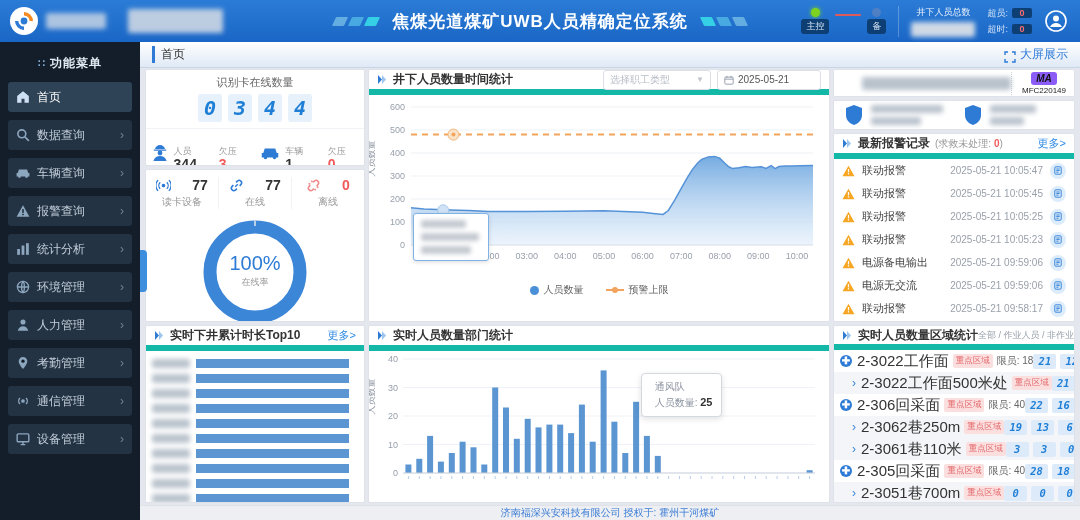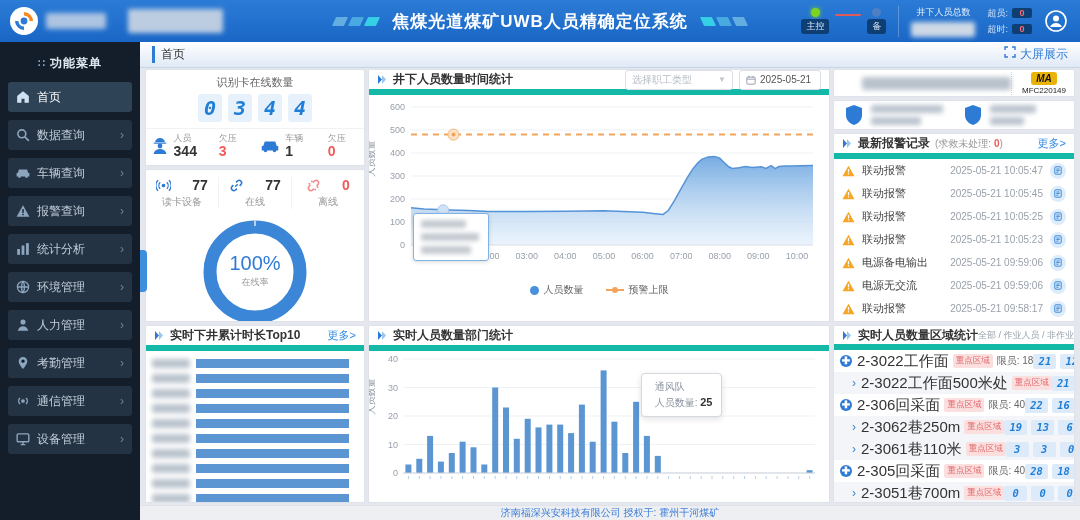--- a/index.html
+++ b/index.html
@@ -48,21 +48,21 @@
   .menu-item.active .ic { color:#cfe2f4; }
   .menu-item .lbl { flex:1; font-size:12px; }
   .menu-item .arrow { color:#6e8296; font-size:12px; }
   .collapse-handle { position:absolute; left:140px; top:250px; width:7px; height:42px; background:#3e8ede; border-radius:0 4px 4px 0; cursor:pointer; z-index:25; }
 
   
   .topbar { position:absolute; top:42px; left:140px; right:0; height:26px;
     background:linear-gradient(180deg,#ffffff,#dfe9f6); border-bottom:1px solid #c8d5e5;
     display:flex; align-items:center; padding:0 12px; z-index:10; }
   .crumb { font-size:12px; color:#333; border-left:3px solid #2e7bd6; padding-left:6px; }
-  .fullscreen { margin-left:auto; color:#2e7bd6; font-size:12px; display:flex; align-items:flex-start; gap:4px; cursor:pointer; }
+  .fullscreen { margin-left:auto; color:#2e7bd6; font-size:12px; display:flex; align-items:flex-end; gap:4px; cursor:pointer; }
   .fullscreen svg { width:12px; height:12px; }
 
   
   .main { position:absolute; top:68px; left:140px; right:0; bottom:15px; }
   .panel { position:absolute; background:#fff; border:1px solid #dfe3e9; border-radius:2px; overflow:hidden; }
   .p-online { left:5px; top:1px; width:220px; height:97px; }
   .p-reader { left:5px; top:101px; width:220px; height:153px; }
   .p-time   { left:228px; top:1px; width:462px; height:253px; }
   .p-company{ left:693px; top:1px; width:242px; height:28px; }
   .p-badges { left:693px; top:32px; width:242px; height:30px; }
@@ -79,21 +79,21 @@
   .sub-note b { color:#f05a5a; }
 
   
   .oc-title { text-align:center; color:#666; font-size:11px; padding-top:5px; }
   .digi { font-family:"DejaVu Sans Mono", monospace; font-weight:bold; font-style:italic; color:#1f7fd6; }
   .digit-row { display:flex; justify-content:center; gap:6px; margin-top:4px; }
   .digit-box { width:24px; height:28px; background:#e7f1fb; border-radius:3px; text-align:center; line-height:28px; font-size:20px; }
   .oc-stats { display:flex; margin-top:6px; border-top:1px solid #f0f2f5; }
   .oc-cell { flex:1; display:flex; align-items:center; justify-content:center; gap:4px; padding:4px 0 2px; }
   .oc-cell .ic { width:20px; height:18px; color:#2e7bd6; display:inline-flex; }
-  .oc-txt { display:flex; flex-direction:column; line-height:1.15; }
+  .oc-txt { display:flex; flex-direction:column; line-height:1.15;margin-top:13px; }
   .oc-lbl { color:#999; font-size:9px; }
   .oc-val { font-size:14px; font-weight:bold; color:#333; }
   .oc-val.red { color:#f05a5a; }
 
   
   .rd-row { display:flex; padding:7px 0 5px; }
   .rd-cell { flex:1; text-align:center; border-right:1px solid #f0f2f5; }
   .rd-cell:last-child { border-right:none; }
   .rd-top { display:flex; align-items:center; justify-content:center; gap:21px; font-size:14px; font-weight:bold; color:#333; }
   .rd-top .ic { width:15px; height:15px; display:inline-flex; color:#2e7bd6; }
@@ -103,40 +103,40 @@
   .donut-wrap { position:relative; width:116px; height:108px; margin:2px auto 0; }
   .donut-center { position:absolute; inset:0; display:flex; flex-direction:column; align-items:center; justify-content:center; }
   .donut-pct { color:#2e7bd6; font-size:20px; }
   .donut-lbl { color:#999; font-size:9px; margin-top:1px; }
 
   
   .tc-controls { margin-left:auto; display:flex; gap:6px; }
   .tc-select { width:108px; height:20px; border:1px solid #dcdfe6; border-radius:3px; color:#b6bcc6; font-size:10px;
     display:flex; align-items:center; padding:0 6px; cursor:pointer; }
   .tc-select .chevron { margin-left:auto; color:#c0c4cc; font-size:8px; }
-  .tc-date { width:82px; height:20px; border:1px solid #dcdfe6; border-radius:3px; color:#555; font-size:10px;
+  .tc-date { width:104px; height:20px; border:1px solid #dcdfe6; border-radius:3px; color:#555; font-size:10px;
     display:flex; align-items:center; gap:4px; padding:0 6px; cursor:pointer; }
   .tc-date svg { width:10px; height:10px; color:#9aa2af; }
   .chart-zone { position:relative; }
   .ylab { position:absolute; left:2px; top:50%; transform:rotate(-90deg) translateX(50%); transform-origin:left center;
     color:#8b93a0; font-size:9px; white-space:nowrap; }
   .legend-row { display:flex; justify-content:center; gap:22px; align-items:center; height:18px; }
   .lg-item { display:flex; align-items:center; gap:5px; font-size:10px; color:#666; }
   .lg-dot { width:9px; height:9px; border-radius:50%; background:#4a90d9; }
   .lg-line { width:18px; height:2px; background:#f2a35c; position:relative; }
   .lg-line::after { content:""; position:absolute; left:6px; top:-2px; width:6px; height:6px; border-radius:50%; background:#f2a35c; }
   .tip-blur { position:absolute; left:44px; top:118px; width:76px; height:48px; background:#fff; border:1px solid #7fb3e8;
     border-radius:3px; box-shadow:0 1px 4px rgba(0,0,0,.15); padding:6px 7px; display:flex; flex-direction:column; gap:5px; }
   .blur-line { height:8px; background:#c5cad1; border-radius:2px; filter:blur(2px); }
 
   
   .cmp-body { display:flex; align-items:center; height:100%; padding:0 8px; }
   .cmp-blur { width:150px; height:13px; margin-left:20px; }
   .ma-zone { margin-left:auto; display:flex; flex-direction:column; align-items:center; border-left:1px dotted #ccd3db; padding-left:10px; }
-  .ma-logo { background:#eab308; color:#111; font-weight:bold; font-style:italic; font-size:10px; padding:0 5px; border-radius:3px; line-height:13px; }
+  .ma-logo { background:#8b5cf6; color:#111; font-weight:bold; font-style:italic; font-size:10px; padding:0 5px; border-radius:3px; line-height:13px; }
   .ma-cert { font-size:8px; font-weight:normal; color:#222; margin-top:1px; }
   .badge-body { display:flex; align-items:center; height:100%; padding:0 10px; gap:18px; }
   .badge-grp { display:flex; align-items:center; gap:7px; flex:1; }
   .badge-grp svg { width:20px; height:22px; flex:none; }
   .badge-lines { display:flex; flex-direction:column; gap:4px; flex:1; }
   .badge-lines .blur-block { height:8px; }
 
   
   .al-row { display:flex; align-items:center; height:23px; padding:0 8px; cursor:pointer; }
   .al-row svg.warn { width:13px; height:12px; flex:none; margin-right:7px; }

